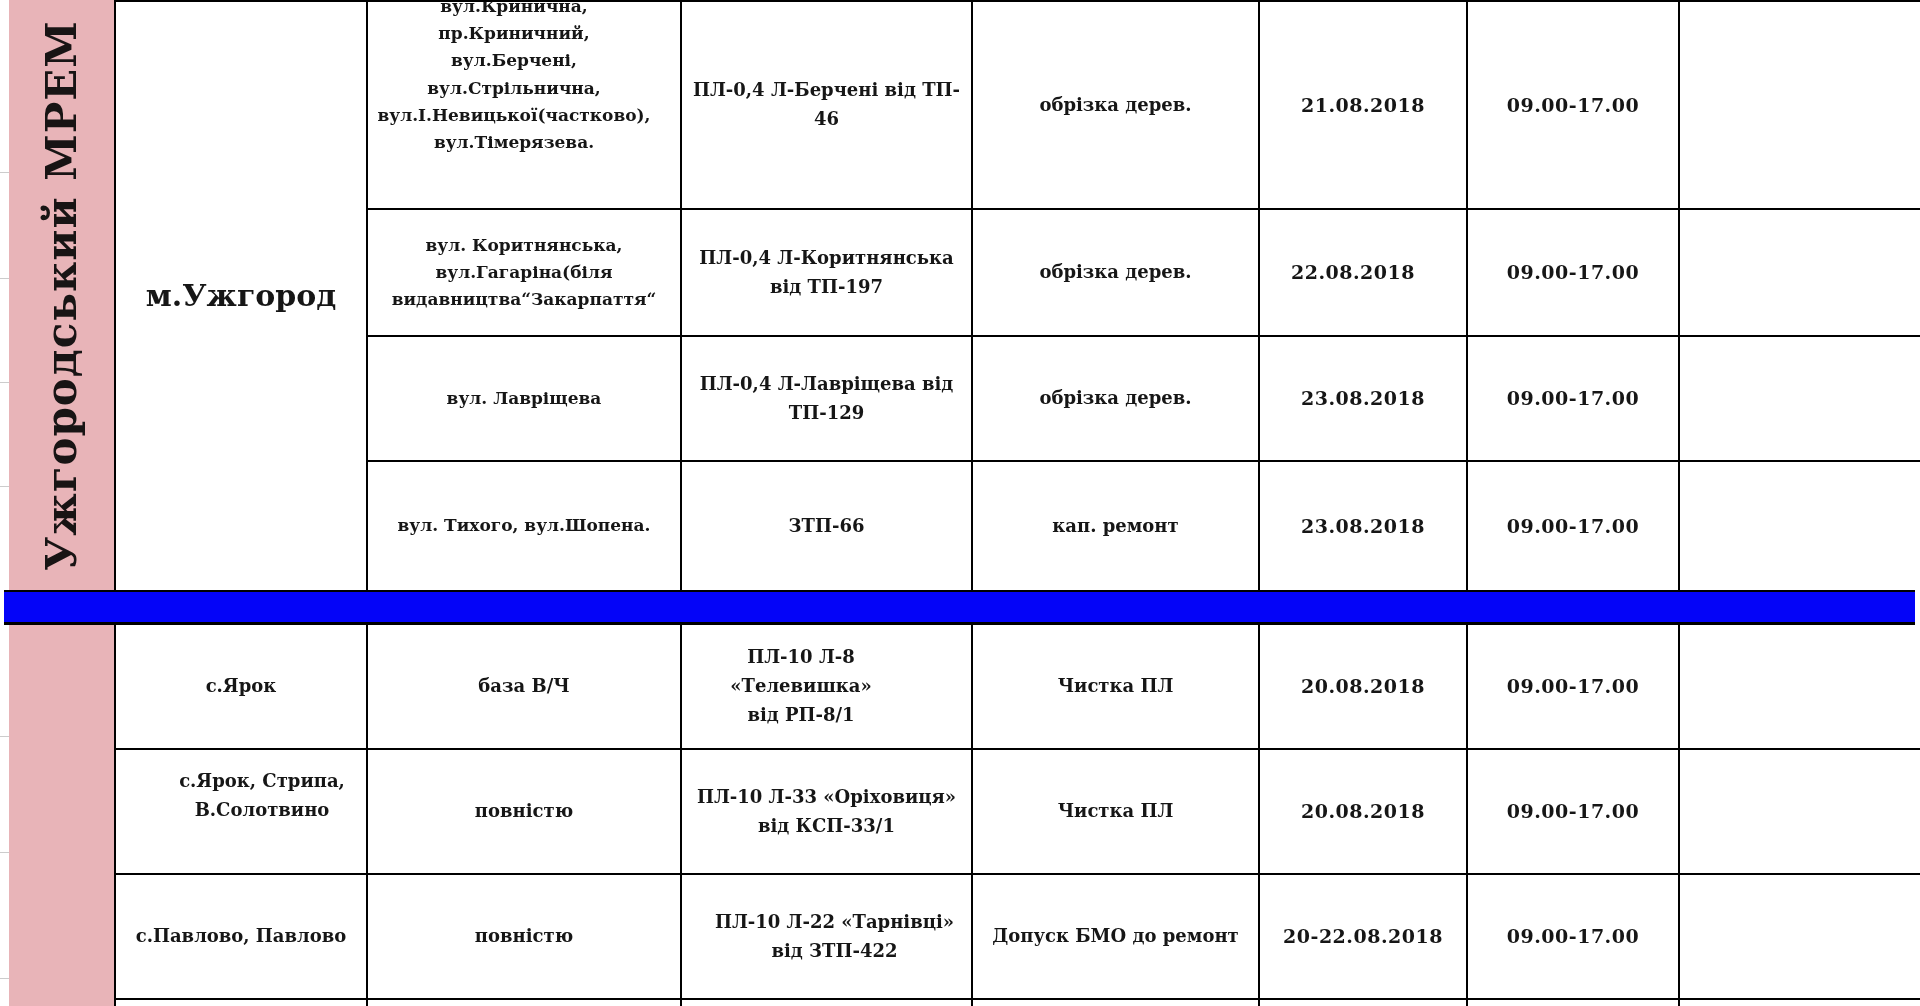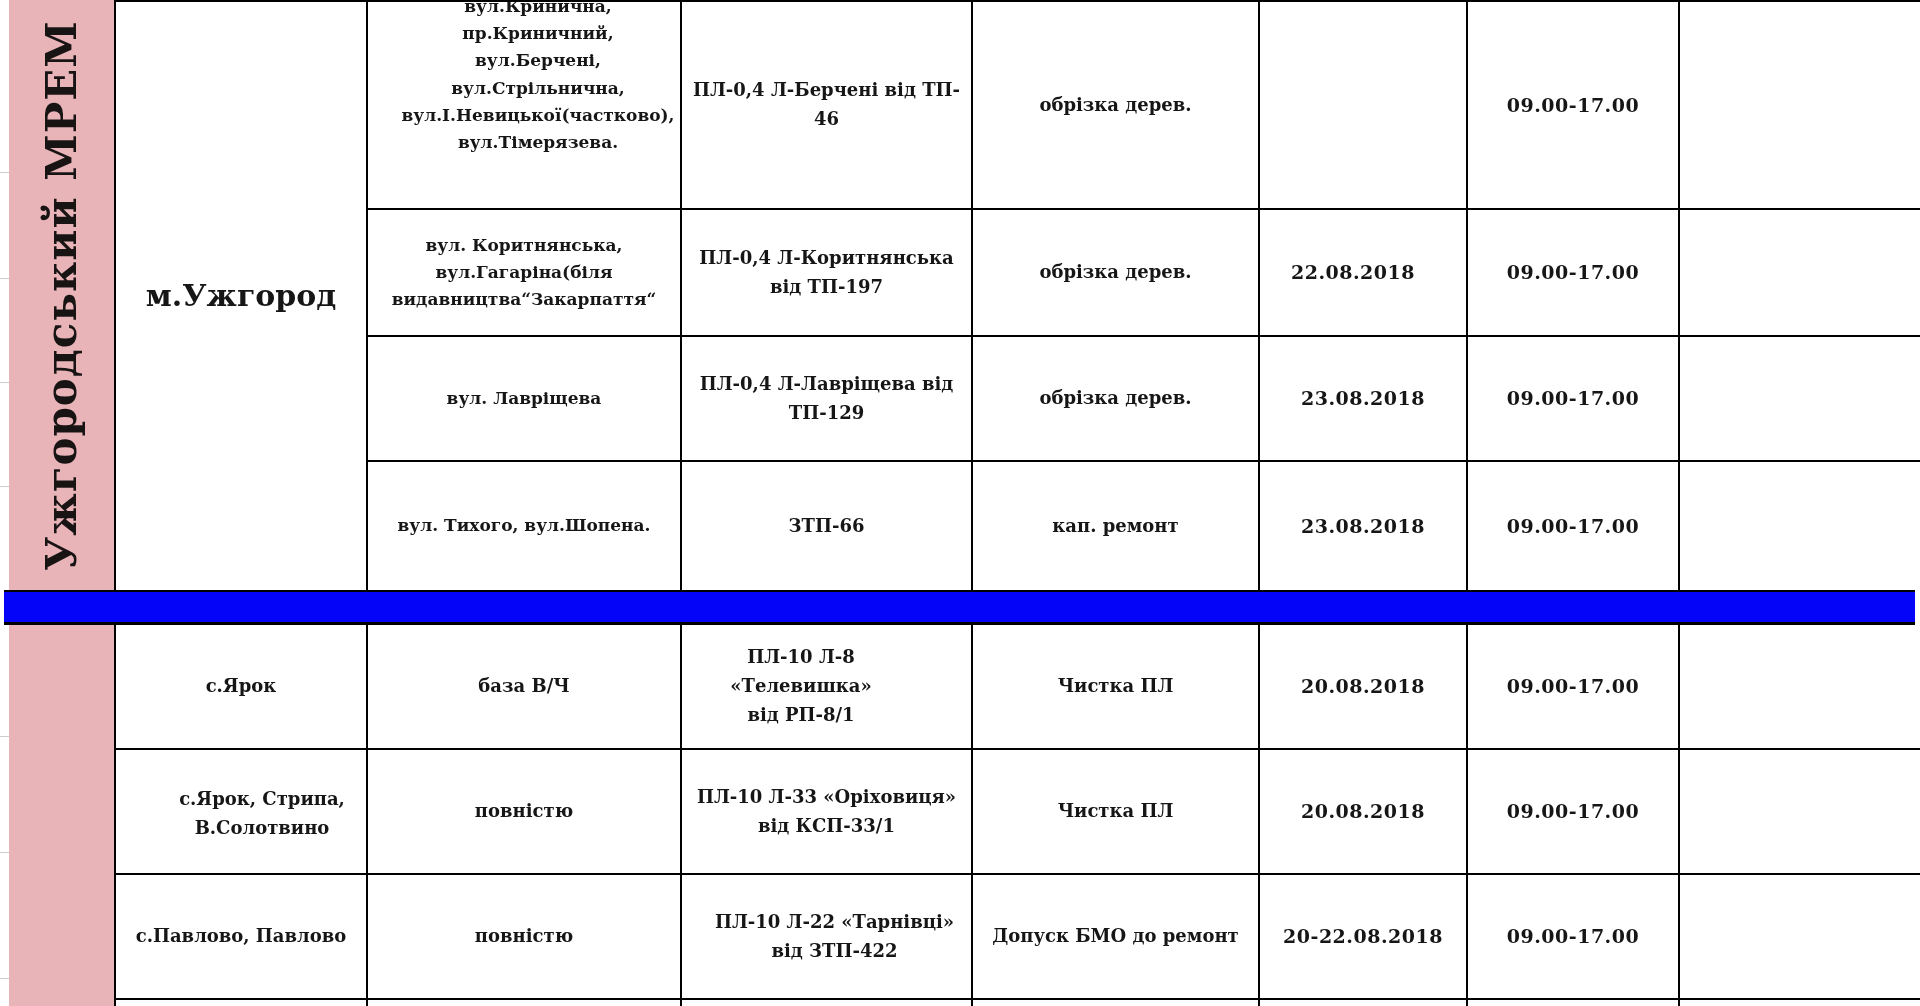--- a/index.html
+++ b/index.html
@@ -78,29 +78,30 @@
   <div class="pink" style="left:9px; top:0; width:105px; height:590px">
     <span class="rotlabel">Ужгородський МРЕМ</span>
   </div>
 
   <div class="pink" style="left:9px; top:625px; width:105px; height:381px"></div>
 
   <div class="blueband"></div>
 
   <div class="cell fs30" style="left:116px; top:2px; width:250px; height:588px">м.Ужгород</div>
 
-  <div class="cell fs17" style="left:382px; top:2px; width:312px; height:145px">вул.Кринична,
+  <div class="cell fs17" style="left:358px; top:2px; width:312px; height:145px">вул.Кринична,
 пр.Криничний,
 вул.Берчені,
 вул.Стрільнична,
 вул.І.Невицької(частково),
 вул.Тімерязева.</div>
   <div class="cell fs18" style="left:682px; top:2px; width:289px; height:206px">ПЛ-0,4 Л-Берчені від ТП-
 46</div>
   <div class="cell fs18" style="left:973px; top:2px; width:285px; height:206px">обрізка дерев.</div>
+  <div class="cell fs19" style="left:1260px; top:2px; width:206px; height:206px">21.08.2018</div>
   <div class="cell fs19" style="left:1468px; top:2px; width:210px; height:206px">09.00-17.00</div>
   <div class="cell fs18" style="left:1680px; top:2px; width:240px; height:206px"></div>
 
   <div class="cell fs17" style="left:368px; top:210px; width:312px; height:125px">вул. Коритнянська,
 вул.Гагаріна(біля
 видавництва“Закарпаття“</div>
   <div class="cell fs18" style="left:682px; top:210px; width:289px; height:125px">ПЛ-0,4 Л-Коритнянська
 від ТП-197</div>
   <div class="cell fs18" style="left:973px; top:210px; width:285px; height:125px">обрізка дерев.</div>
   <div class="cell fs19" style="left:1260px; top:210px; width:186px; height:125px">22.08.2018</div>
@@ -124,21 +125,21 @@
 
   <div class="cell fs18" style="left:116px; top:625px; width:250px; height:123px">с.Ярок</div>
   <div class="cell fs18" style="left:368px; top:625px; width:312px; height:123px">база В/Ч</div>
   <div class="cell fs18" style="left:682px; top:625px; width:238px; height:123px">ПЛ-10 Л-8 «Телевишка»
 від РП-8/1</div>
   <div class="cell fs18" style="left:973px; top:625px; width:285px; height:123px">Чистка ПЛ</div>
   <div class="cell fs19" style="left:1260px; top:625px; width:206px; height:123px">20.08.2018</div>
   <div class="cell fs19" style="left:1468px; top:625px; width:210px; height:123px">09.00-17.00</div>
   <div class="cell fs18" style="left:1680px; top:625px; width:240px; height:123px"></div>
 
-  <div class="cell fs18" style="left:116px; top:752px; width:292px; height:123px">с.Ярок, Стрипа,
+  <div class="cell fs18" style="left:116px; top:734px; width:292px; height:123px">с.Ярок, Стрипа,
 В.Солотвино</div>
   <div class="cell fs18" style="left:368px; top:750px; width:312px; height:123px">повністю</div>
   <div class="cell fs18" style="left:682px; top:750px; width:289px; height:123px">ПЛ-10 Л-33 «Оріховиця»
 від КСП-33/1</div>
   <div class="cell fs18" style="left:973px; top:750px; width:285px; height:123px">Чистка ПЛ</div>
   <div class="cell fs19" style="left:1260px; top:750px; width:206px; height:123px">20.08.2018</div>
   <div class="cell fs19" style="left:1468px; top:750px; width:210px; height:123px">09.00-17.00</div>
   <div class="cell fs18" style="left:1680px; top:750px; width:240px; height:123px"></div>
 
   <div class="cell fs18" style="left:116px; top:875px; width:250px; height:123px">с.Павлово, Павлово</div>

